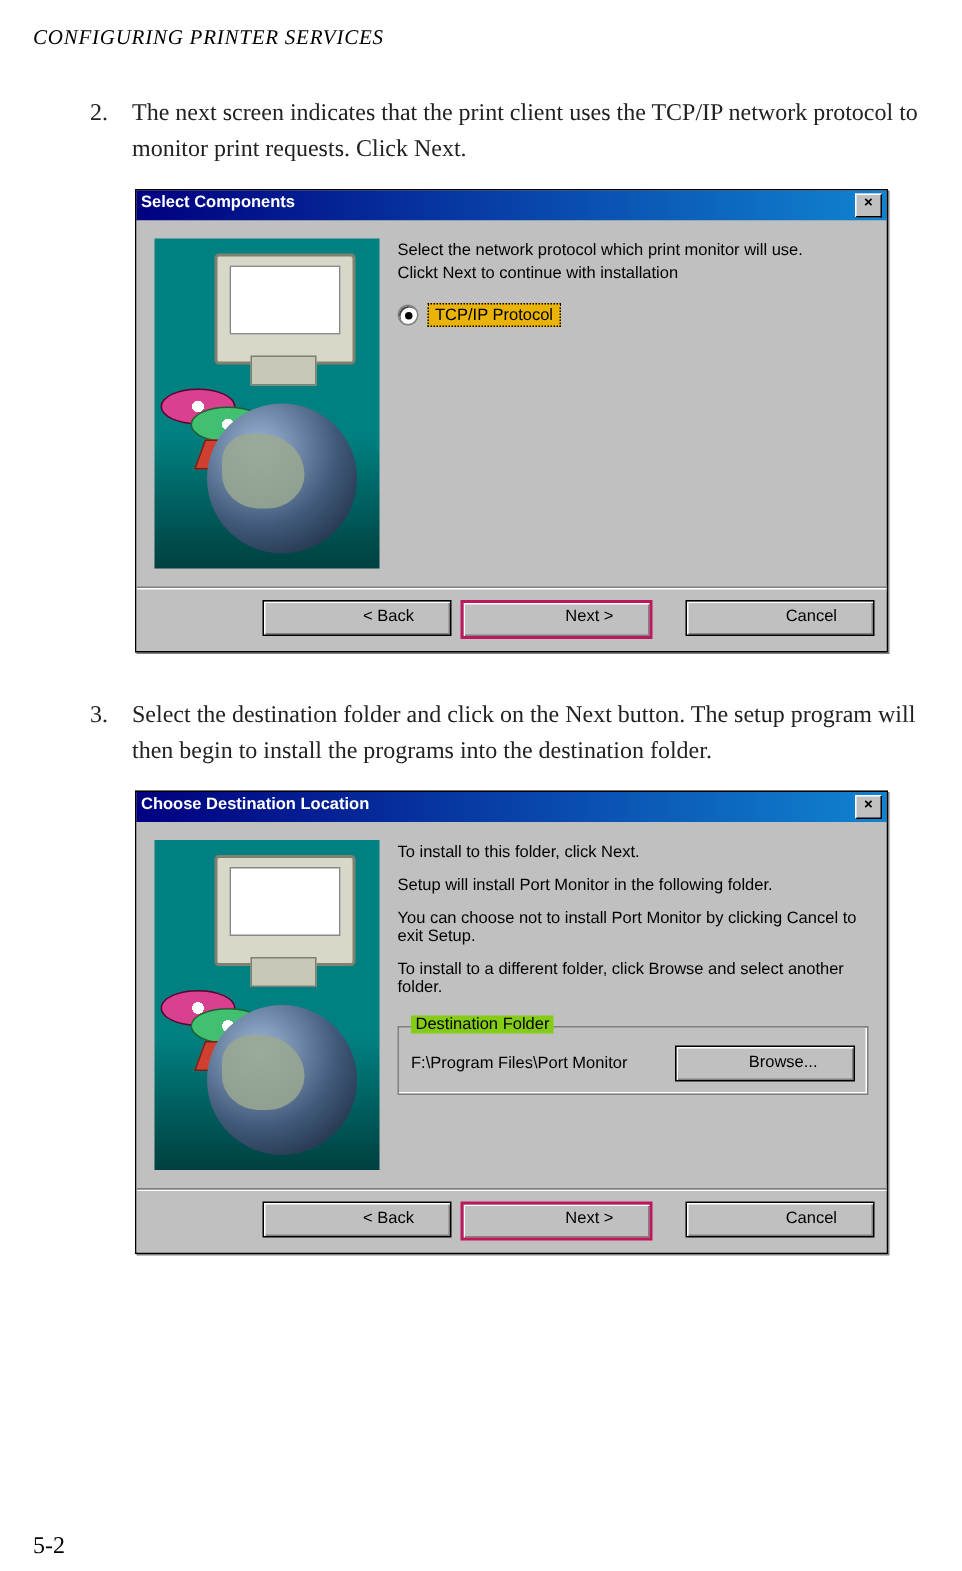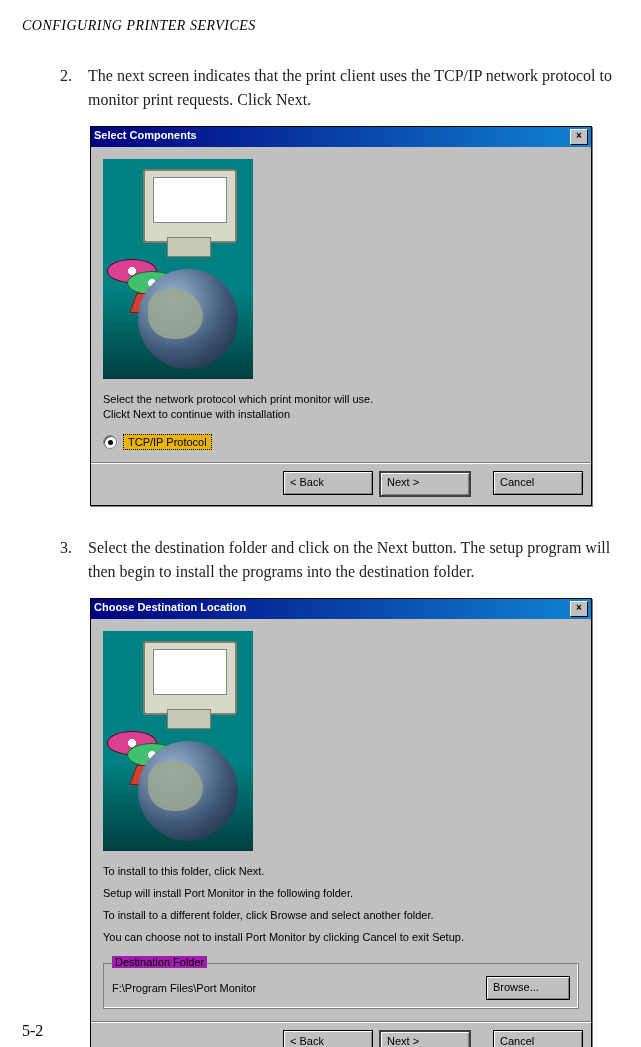--- a/index.html
+++ b/index.html
@@ -81,21 +81,20 @@
     font-size: 10px;
     font-weight: bold;
     font-family: Arial, sans-serif;
   }
   .dialog-body {
     display: flex;
     padding: 12px;
     background: #c0c0c0;
     gap: 12px;
     min-height: 220px;
-    flex-direction: column;
   }
   .sidebar-img {
     width: 150px;
     height: 220px;
     position: relative;
     background: linear-gradient(to bottom, #008080 0%, #008080 60%, #004040 100%);
     flex-shrink: 0;
     overflow: hidden;
   }
   .monitor {
@@ -224,48 +223,48 @@
     padding: 12px 8px 8px 8px;
     position: relative;
     display: flex;
     align-items: center;
     justify-content: space-between;
   }
   .dest-group .legend {
     position: absolute;
     top: -8px;
     left: 8px;
-    background: #a21caf;
+    background: #84cc16;
     padding: 0 3px;
     font-size: 11px;
   }
   .dialog-footer {
     border-top: 1px solid #808080;
     box-shadow: inset 0 1px 0 #fff;
     padding: 8px;
     display: flex;
     justify-content: flex-end;
     gap: 6px;
     background: #c0c0c0;
   }
   .win-btn {
     min-width: 76px;
     height: 22px;
     background: #c0c0c0;
     border: 1px solid #000;
     box-shadow: inset 1px 1px 0 #fff, inset -1px -1px 0 #808080;
     font-family: 'MS Sans Serif', Tahoma, Arial, sans-serif;
     font-size: 11px;
-    padding: 0 6px;
-    text-align: left;
+    padding: 0 24px;
+    text-align: right;
     line-height: 20px;
     color: #000;
   }
   .win-btn.default {
-    border: 2px solid #404040;
+    border: 2px solid #be185d;
     line-height: 18px;
   }
   .win-btn.small { min-width: 70px; }
 </style>
 </head>
 <body>
 
 <div class="page-header">
   <span class="caps">CONFIGURING PRINTER SERVICES</span>
 </div>
@@ -327,22 +326,22 @@
         <div class="monitor-base"></div>
         <div class="disc1"></div>
         <div class="disc2"></div>
         <div class="floppy"></div>
         <div class="globe"></div>
         <div class="ishield">InstallShield</div>
       </div>
       <div class="right-pane">
         <div class="instruction" style="margin-bottom:10px">To install to this folder, click Next.</div>
         <div class="instruction" style="margin-bottom:10px">Setup will install Port Monitor in the following folder.</div>
+        <div class="instruction" style="margin-bottom:10px">You can choose not to install Port Monitor by clicking Cancel to exit Setup.</div>
         <div class="instruction" style="margin-bottom:10px">To install to a different folder, click Browse and select another folder.</div>
-        <div class="instruction" style="margin-bottom:10px">You can choose not to install Port Monitor by clicking Cancel to exit Setup.</div>
         <div class="dest-group">
           <span class="legend">Destination Folder</span>
           <span>F:\Program Files\Port Monitor</span>
           <div class="win-btn small"><span>Browse...</span></div>
         </div>
       </div>
     </div>
     <div class="dialog-footer">
       <div class="win-btn"><span>&lt; Back</span></div>
       <div class="win-btn default"><span>Next &gt;</span></div>

